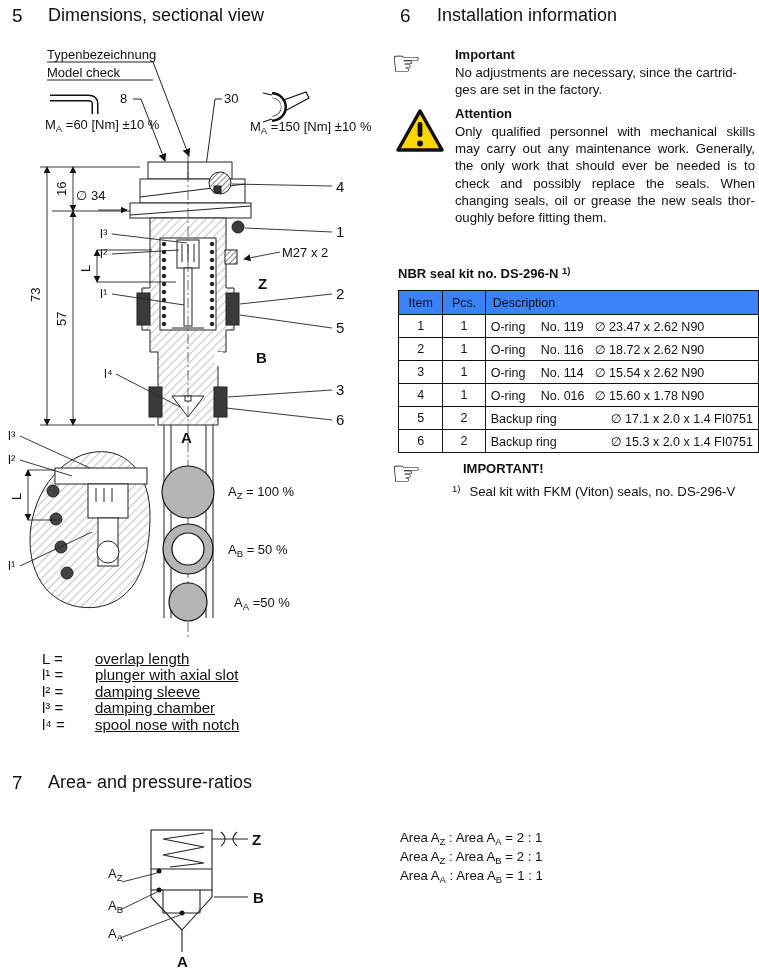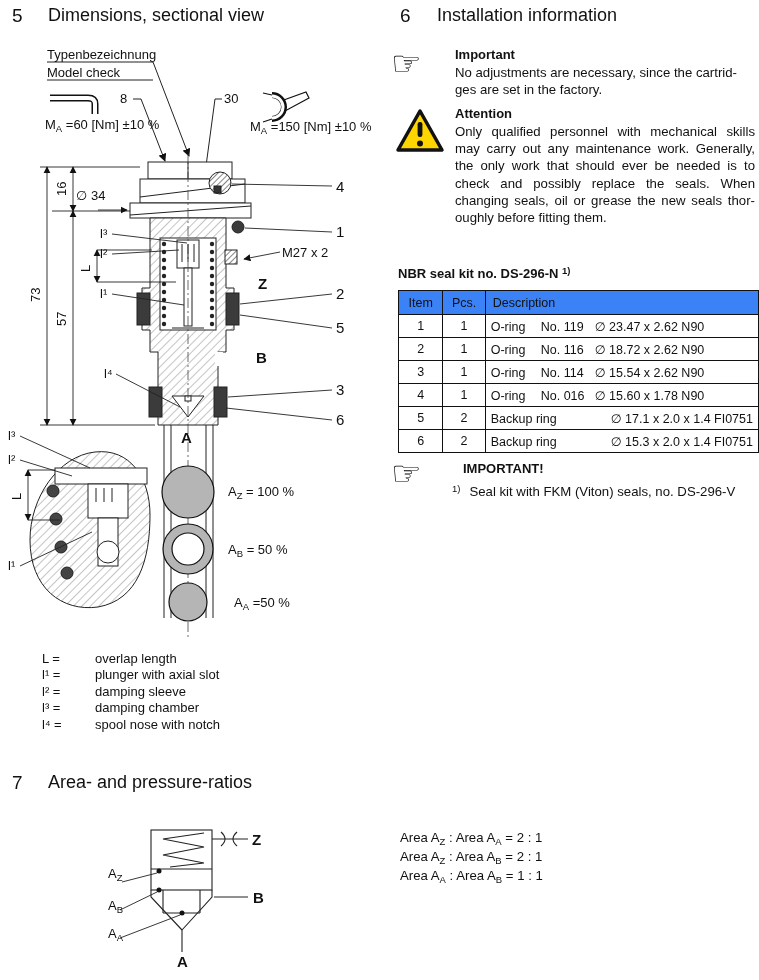--- a/index.html
+++ b/index.html
@@ -17,21 +17,21 @@
   .just .jline{text-align:justify;text-align-last:justify;line-height:17.2px;}
   .just .jline.last{text-align-last:left;}
   .hand{font-size:34px;line-height:30px;color:#000;}
   table.seal{border-collapse:collapse;font-size:12.5px;}
   table.seal th,table.seal td{border:1px solid #111;padding:0 5px;height:22px;}
   table.seal th{background:#3b82f6;text-align:left;font-weight:normal;height:23px;}
   table.seal th.c,table.seal td.c{text-align:center;}
   td.desc{padding-left:7px;}
   td.desc .dname{display:inline-block;min-width:50px;}
   td.desc .dno{display:inline-block;min-width:54px;}
-  .legend{font-size:13px;line-height:16.4px;}
+  .legend{font-size:15px;line-height:16.4px;text-decoration:underline;}
   .legend .term{display:inline-block;width:53px;}
   svg text{font-family:"Liberation Sans","DejaVu Sans",sans-serif;font-size:13px;fill:#111;}
   svg text.cn{font-size:15px;}
   svg text.port{font-size:15px;font-weight:bold;}
   svg text.dim{font-size:13px;}
   svg tspan.ssub{font-size:9.5px;}
   .ratio{font-size:13.2px;line-height:19px;}
 </style>
 </head>
 <body>

